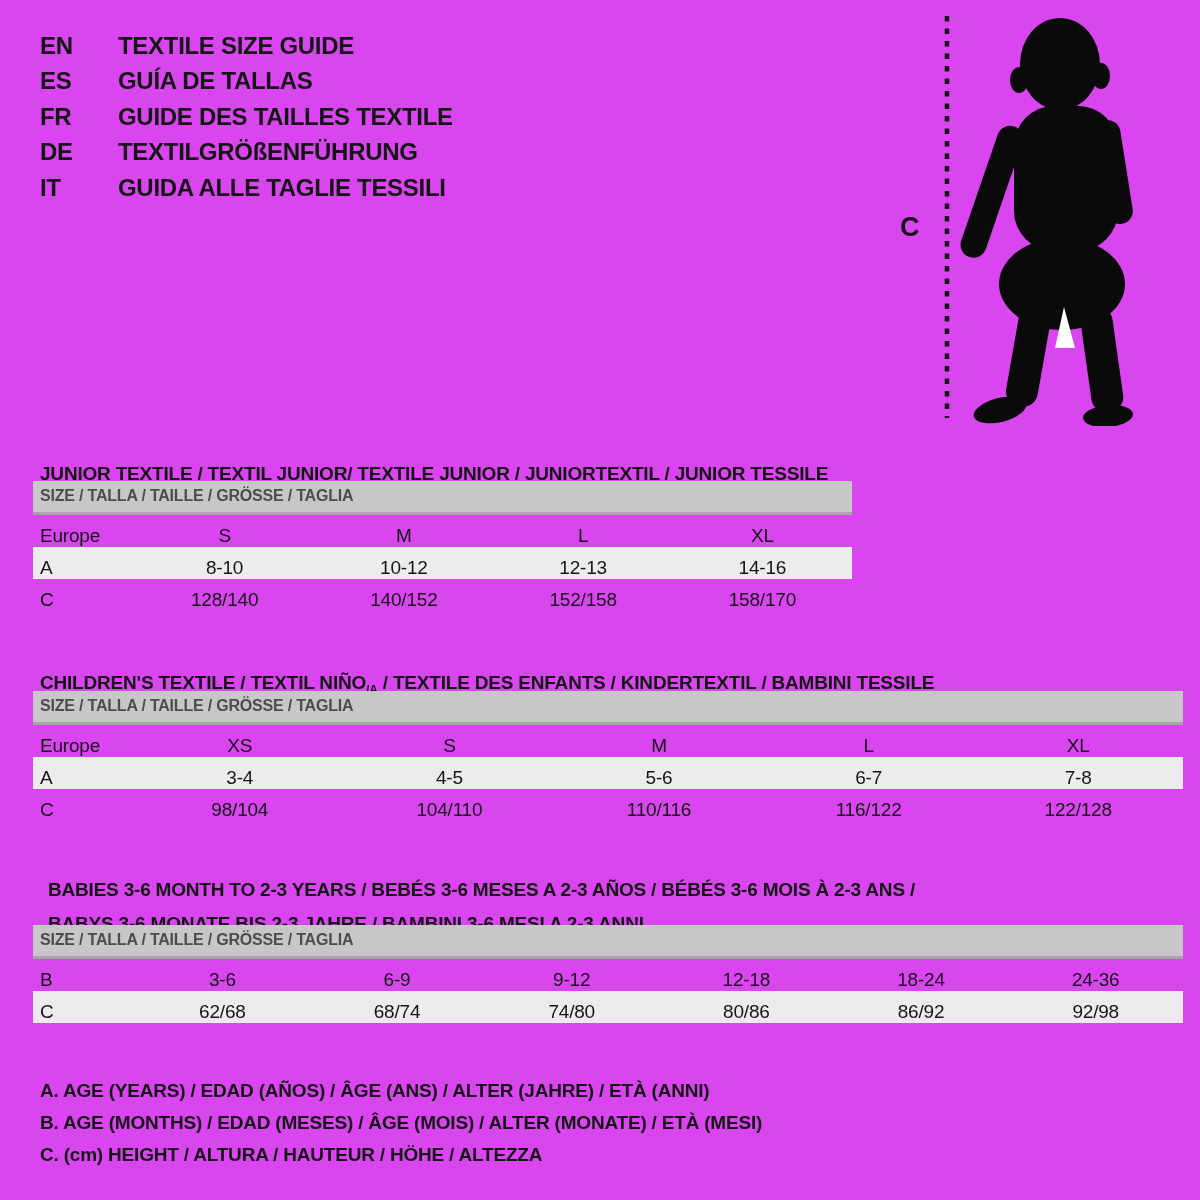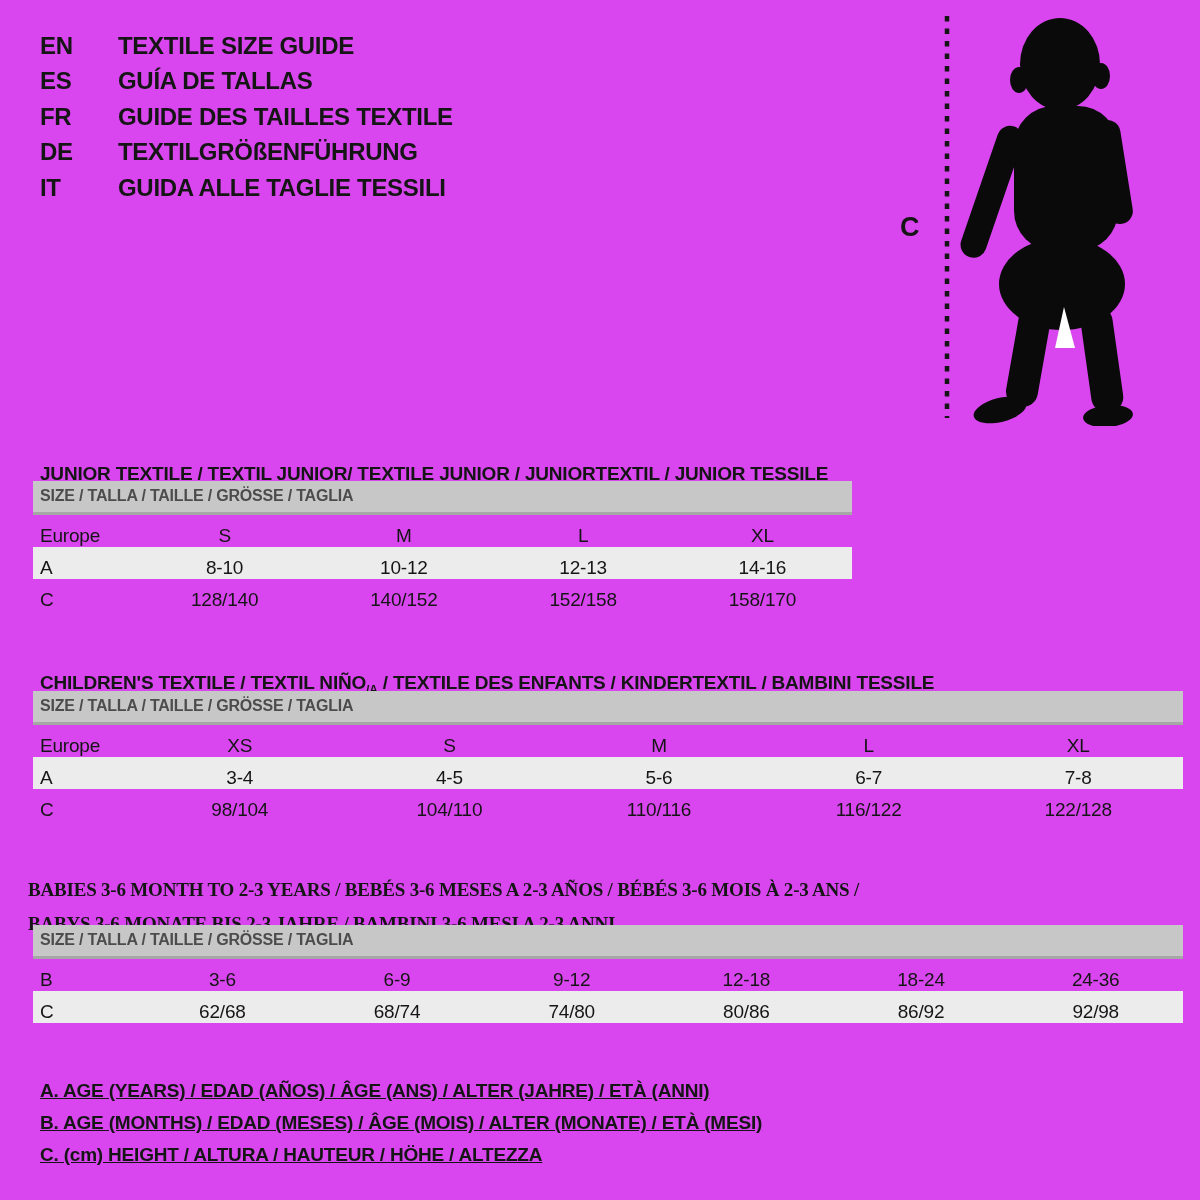--- a/index.html
+++ b/index.html
@@ -44,21 +44,21 @@
     font-weight:700;font-size:16px;
     padding-left:7px;
   }
   .trow{display:flex;height:32px;align-items:flex-end;}
   .trow.alt{background:var(--alt-row);}
   .lab{width:102px;flex:0 0 102px;padding-left:7px;}
   .val{flex:1;text-align:center;}
 
   
   .legend{position:absolute;left:40px;top:1075px;}
-  .legend-line{height:32px;line-height:32px;font-size:19px;font-weight:700;letter-spacing:-0.2px;white-space:nowrap;text-decoration:underline;}
+  .legend-line{height:32px;line-height:32px;font-size:19px;font-weight:700;letter-spacing:-0.2px;white-space:nowrap;}
 </style>
 </head>
 <body>
 
 <div class="page">
 
   <div class="langs">
     <div class="lang-row">
       <span class="lang-code">EN</span>
       <span class="lang-title">TEXTILE SIZE GUIDE</span>
@@ -162,21 +162,21 @@
     <div class="trow">
       <span class="lab">C</span>
       <span class="val">98/104</span>
       <span class="val">104/110</span>
       <span class="val">110/116</span>
       <span class="val">116/122</span>
       <span class="val">122/128</span>
     </div>
   </div>
 
-  <div class="sec-head" style="left:28px;top:845px;font-family:Liberation Serif, serif;">
+  <div class="sec-head" style="left:48px;top:845px;">
     <div class="head-line">BABIES 3-6 MONTH TO 2-3 YEARS / BEBÉS 3-6 MESES A 2-3 AÑOS / BÉBÉS 3-6 MOIS À 2-3 ANS /</div>
     <div class="head-line">BABYS 3-6 MONATE BIS 2-3 JAHRE / BAMBINI 3-6 MESI A 2-3 ANNI</div>
   </div>
 
   <div class="tbl" style="left:33px;top:925px;width:1150px;">
     <div class="bar">SIZE / TALLA / TAILLE / GRÖSSE / TAGLIA</div>
     <div class="trow">
       <span class="lab">B</span>
       <span class="val">3-6</span>
       <span class="val">6-9</span>

